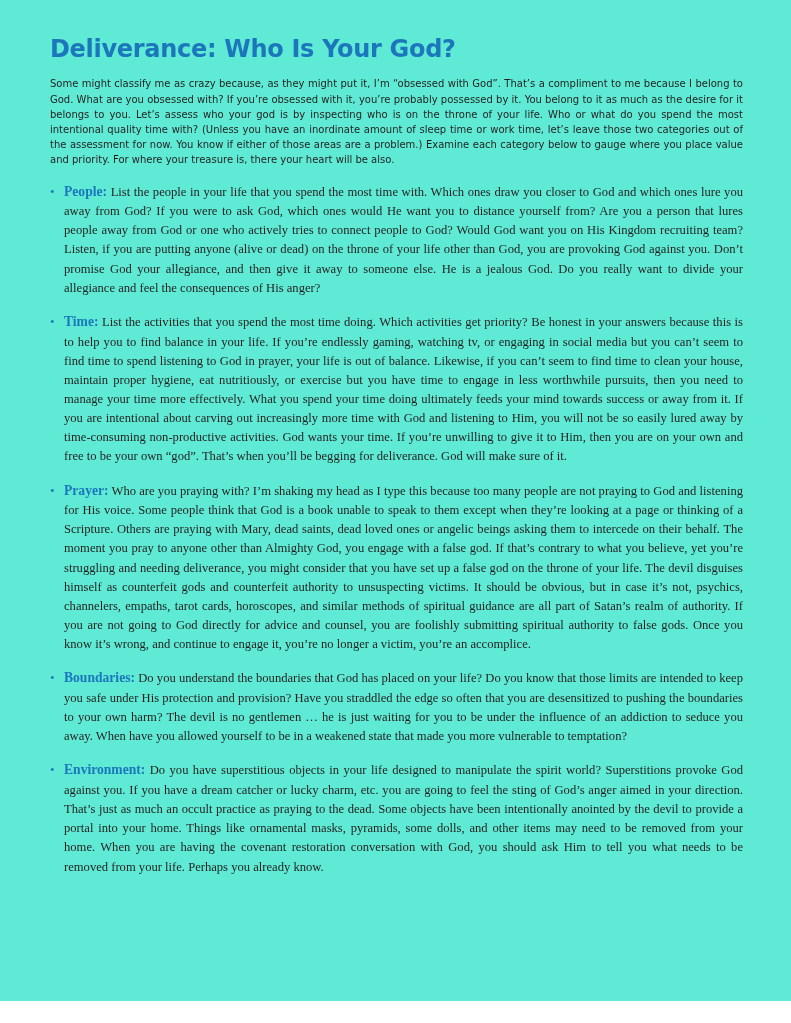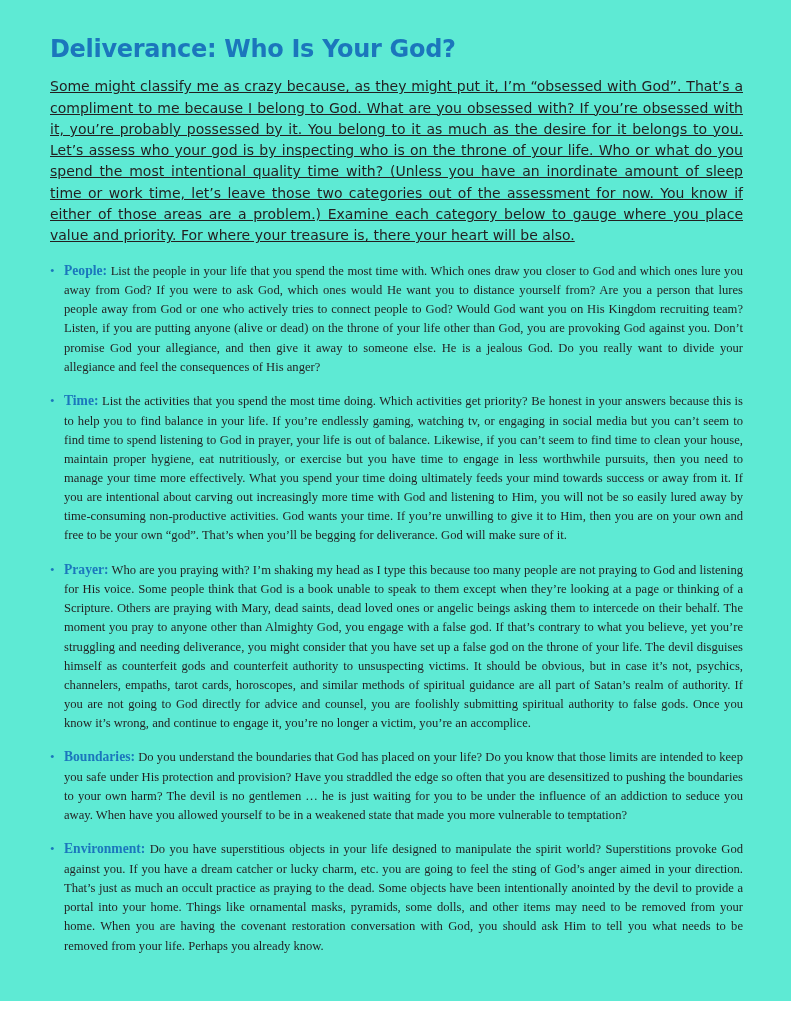--- a/index.html
+++ b/index.html
@@ -23,26 +23,25 @@
   }
   .doc-title {
     font-size: 24px;
     font-weight: bold;
     color: #1b76bc;
     letter-spacing: -0.3px;
     margin: 6px 0 14px 0;
     line-height: 1.1;
   }
   p.intro {
-    font-size: 14px;
+    font-size: 10px;
     line-height: 1.52;
     text-align: justify;
     margin: 0 0 14px 0;
     color: #231f20;
-    text-decoration: underline;
   }
   ul.bullets {
     list-style: none;
     margin: 0;
     padding: 0;
   }
   ul.bullets > li {
     position: relative;
     padding-left: 14px;
     margin-bottom: 14px;

